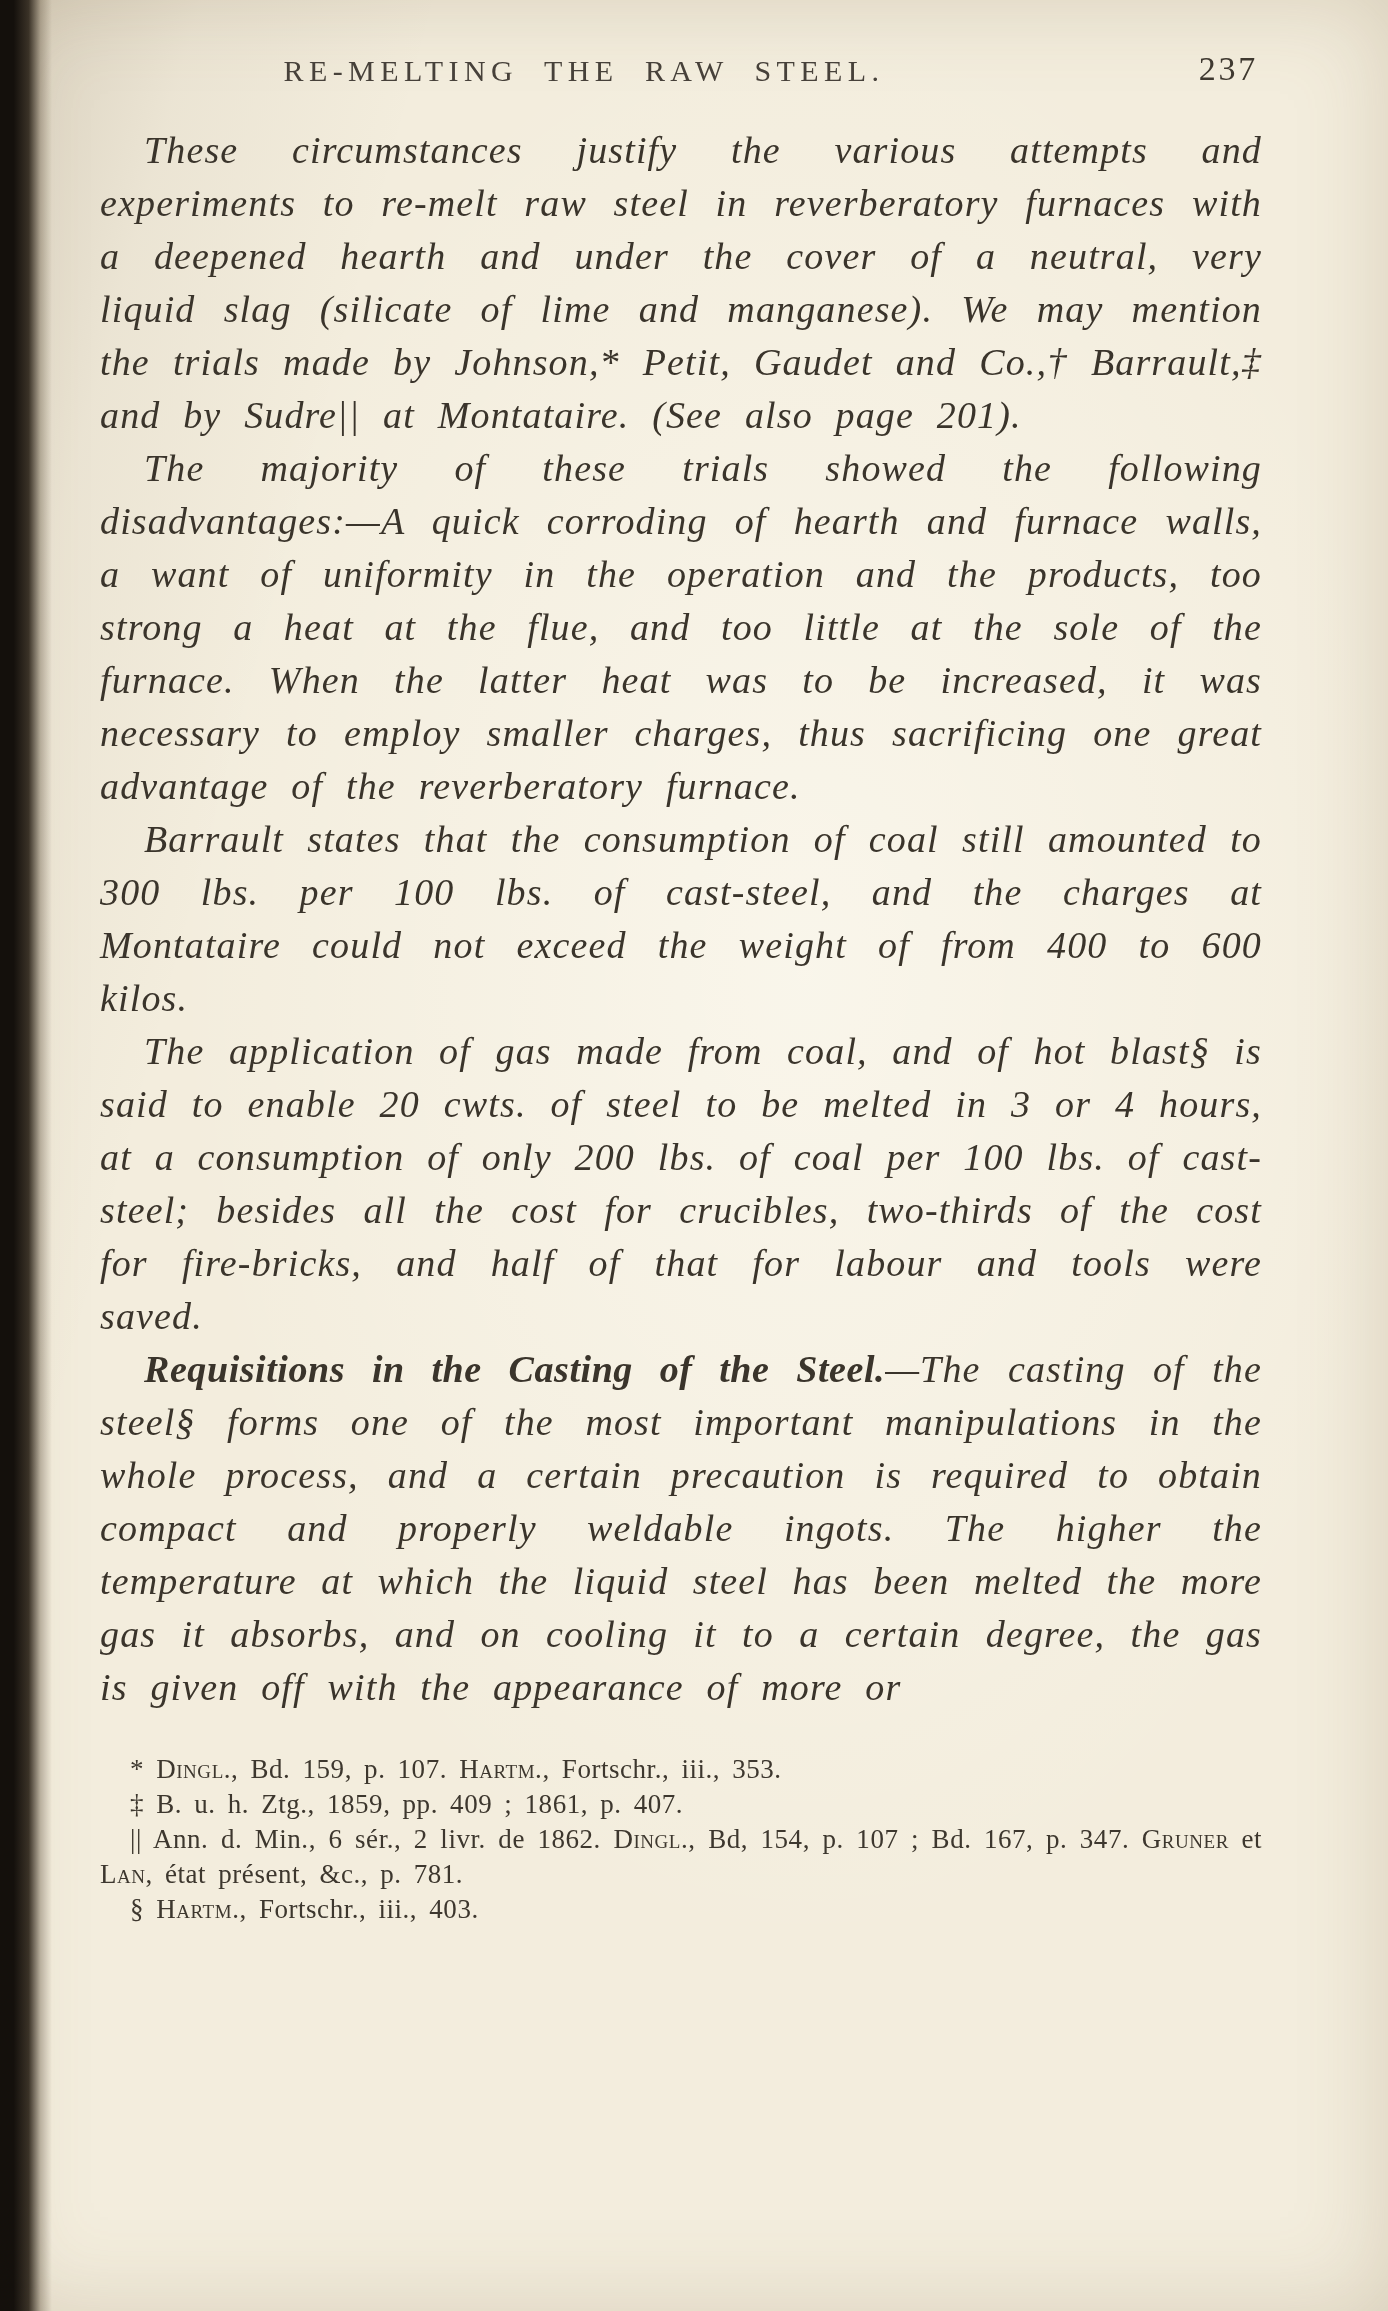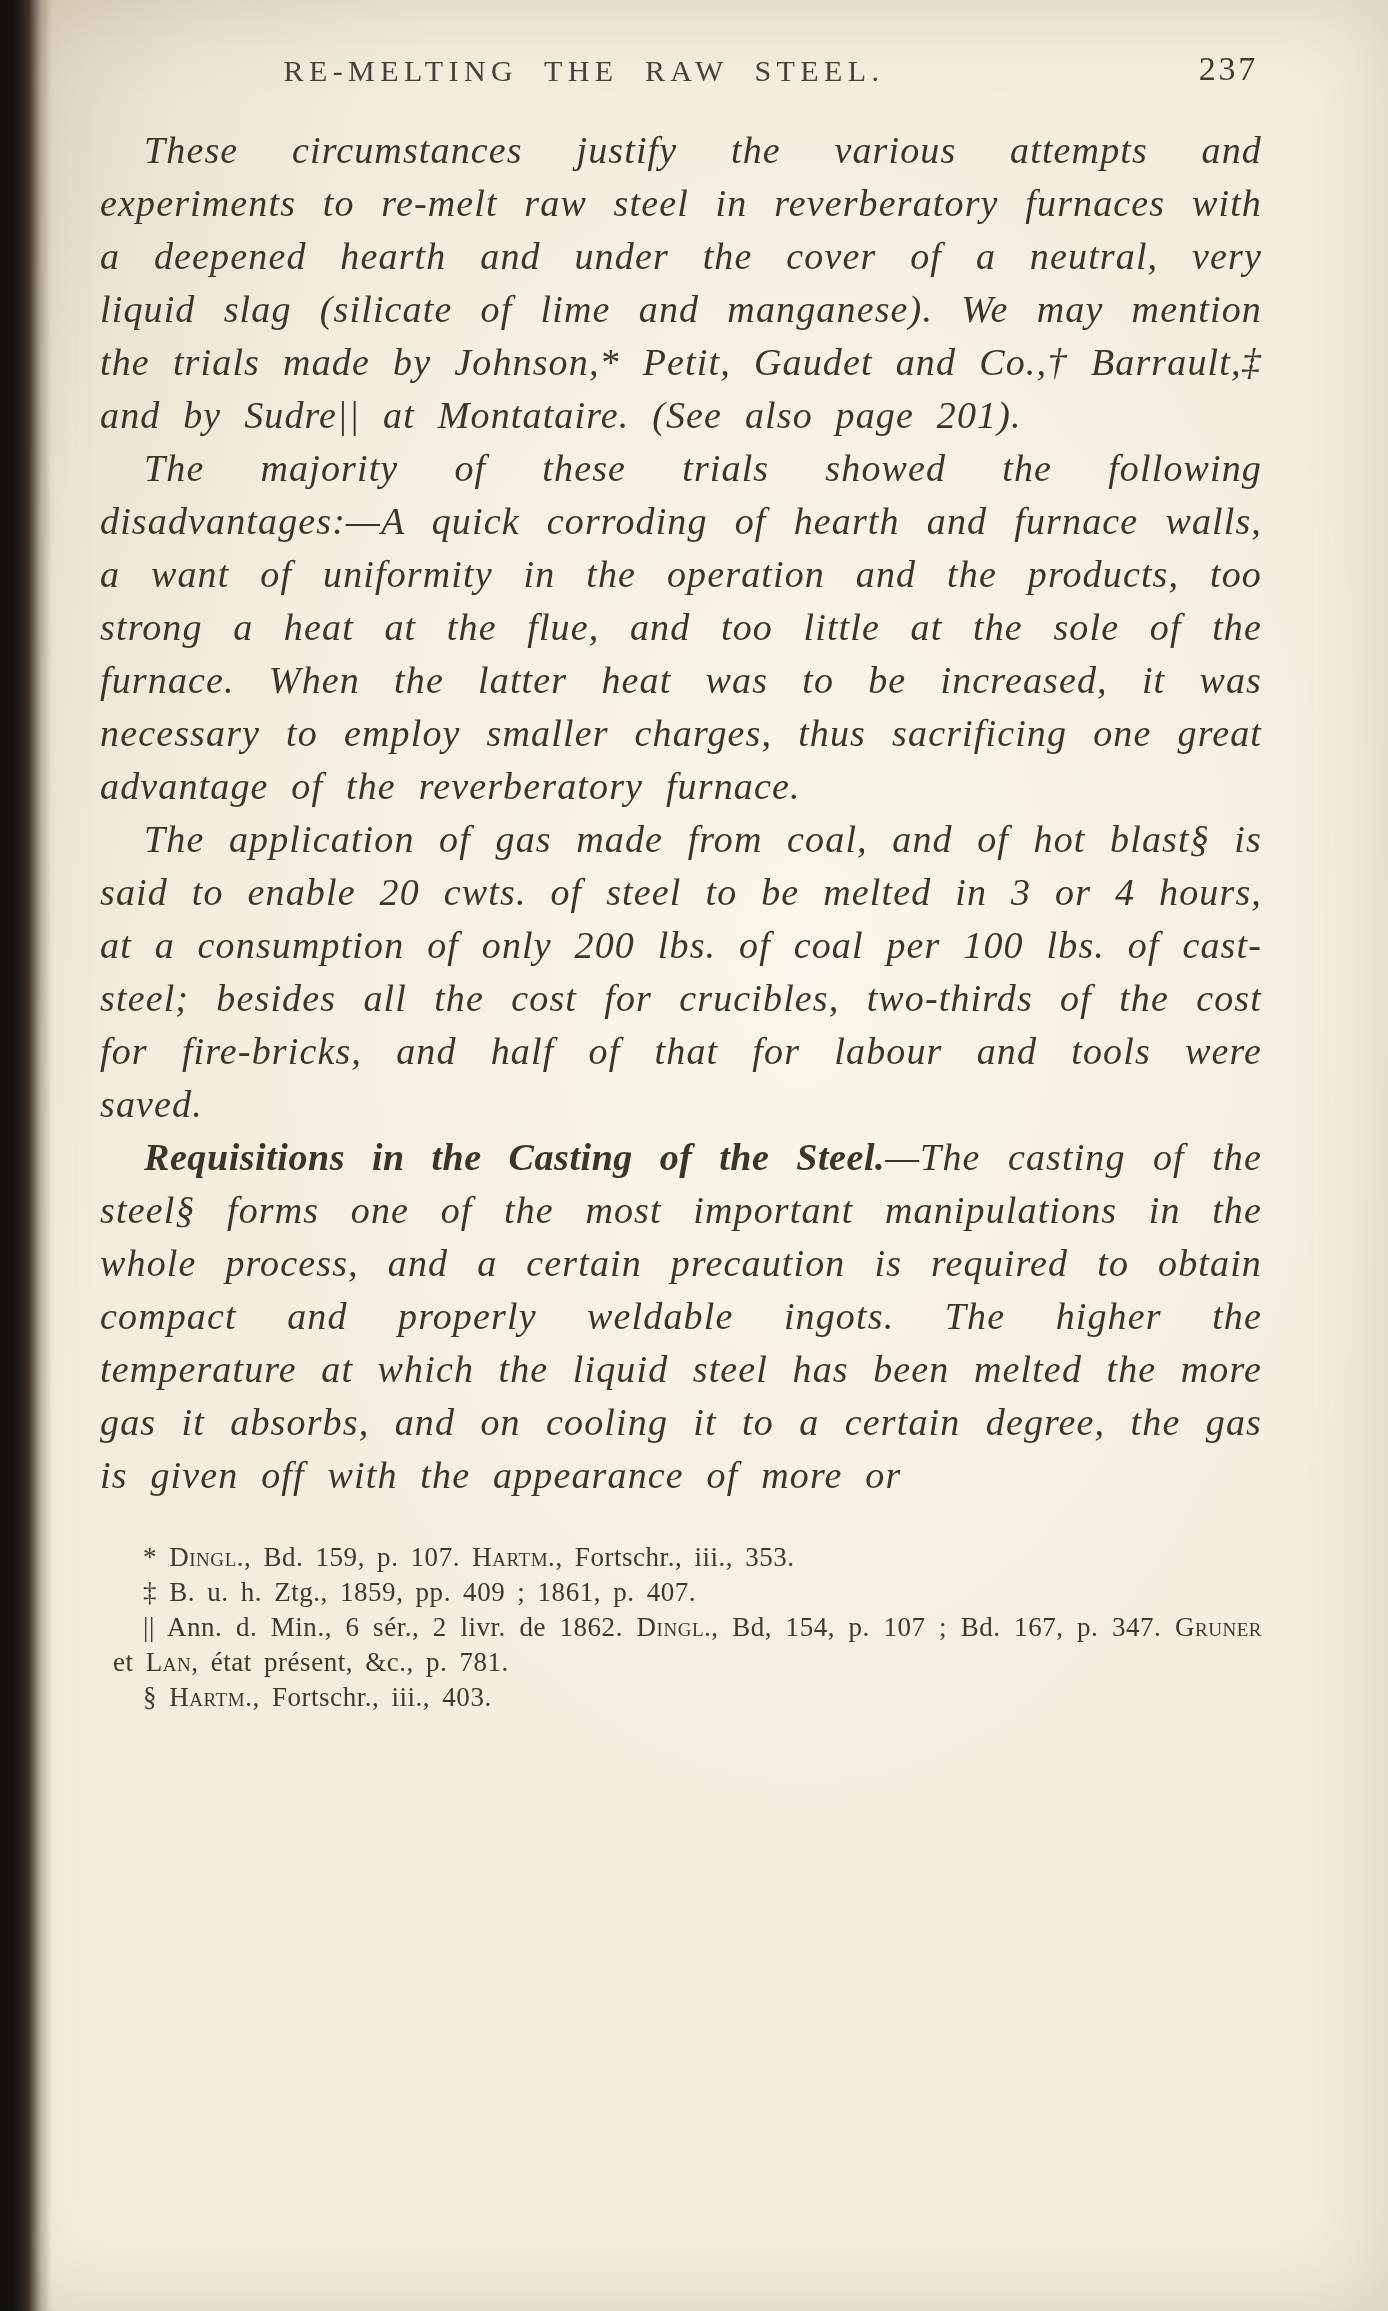--- a/index.html
+++ b/index.html
@@ -40,21 +40,21 @@
     font-size: 34px; letter-spacing: 0.08em; color: #3f3930; text-align: center;
   }
   .body-text p {
     margin: 0;
     font-size: 38px; line-height: 53px;
     letter-spacing: 0.03em; word-spacing: 0.32em;
     text-align: justify; text-indent: 44px; font-style: italic;
   }
   .seg-bold { font-weight: bold; letter-spacing: 0.015em; }
   .seg-sc { font-variant: small-caps; }
-  .footnotes { margin-top: 38px; margin-left: 13px; }
+  .footnotes { margin-top: 38px; }
   .footnotes p {
     margin: 0;
     font-size: 27px; line-height: 35px;
     letter-spacing: 0.02em; word-spacing: 0.18em;
     text-align: justify; text-indent: 30px;
     color: #3d372e;
   }
 </style>
 </head>
 <body>
@@ -65,20 +65,21 @@
   <div class="content">
 
     <div class="running-head">
       <span class="head-title">RE-MELTING THE RAW STEEL.</span>
       <span class="page-num">237</span>
     </div>
 
     <div class="body-text">
       <p><span class="">These circumstances justify the various attempts and experiments to re-melt raw steel in reverberatory furnaces with a deepened hearth and under the cover of a neutral, very liquid slag (silicate of lime and manganese). We may mention the trials made by Johnson,* Petit, Gaudet and Co.,† Barrault,‡ and by Sudre|| at Montataire. (See also page 201).</span></p>
       <p><span class="">The majority of these trials showed the following disadvantages:—A quick corroding of hearth and furnace walls, a want of uniformity in the operation and the products, too strong a heat at the flue, and too little at the sole of the furnace. When the latter heat was to be increased, it was necessary to employ smaller charges, thus sacrificing one great advantage of the reverberatory furnace.</span></p>
+      <p><span class="">Barrault states that the consumption of coal still amounted to 300 lbs. per 100 lbs. of cast-steel, and the charges at Montataire could not exceed the weight of from 400 to 600 kilos.</span></p>
       <p><span class="">The application of gas made from coal, and of hot blast§ is said to enable 20 cwts. of steel to be melted in 3 or 4 hours, at a consumption of only 200 lbs. of coal per 100 lbs. of cast-steel; besides all the cost for crucibles, two-thirds of the cost for fire-bricks, and half of that for labour and tools were saved.</span></p>
       <p><span class="seg-bold ">Requisitions in the Casting of the Steel.</span><span class="">—The casting of the steel§ forms one of the most important manipulations in the whole process, and a certain precaution is required to obtain compact and properly weldable ingots. The higher the temperature at which the liquid steel has been melted the more gas it absorbs, and on cooling it to a certain degree, the gas is given off with the appearance of more or</span></p>
     </div>
 
     <div class="footnotes">
       <p><span class="">* </span><span class="seg-sc">Dingl.,</span><span class=""> Bd. 159, p. 107. </span><span class="seg-sc">Hartm.,</span><span class=""> Fortschr., iii., 353.</span></p>
       <p><span class="">‡ B. u. h. Ztg., 1859, pp. 409 ; 1861, p. 407.</span></p>
       <p><span class="">|| Ann. d. Min., 6 sér., 2 livr. de 1862. </span><span class="seg-sc">Dingl.,</span><span class=""> Bd, 154, p. 107 ; Bd. 167, p. 347. </span><span class="seg-sc">Gruner</span><span class=""> et </span><span class="seg-sc">Lan</span><span class="">, état présent, &amp;c., p. 781.</span></p>
       <p><span class="">§ </span><span class="seg-sc">Hartm.,</span><span class=""> Fortschr., iii., 403.</span></p>
     </div>

